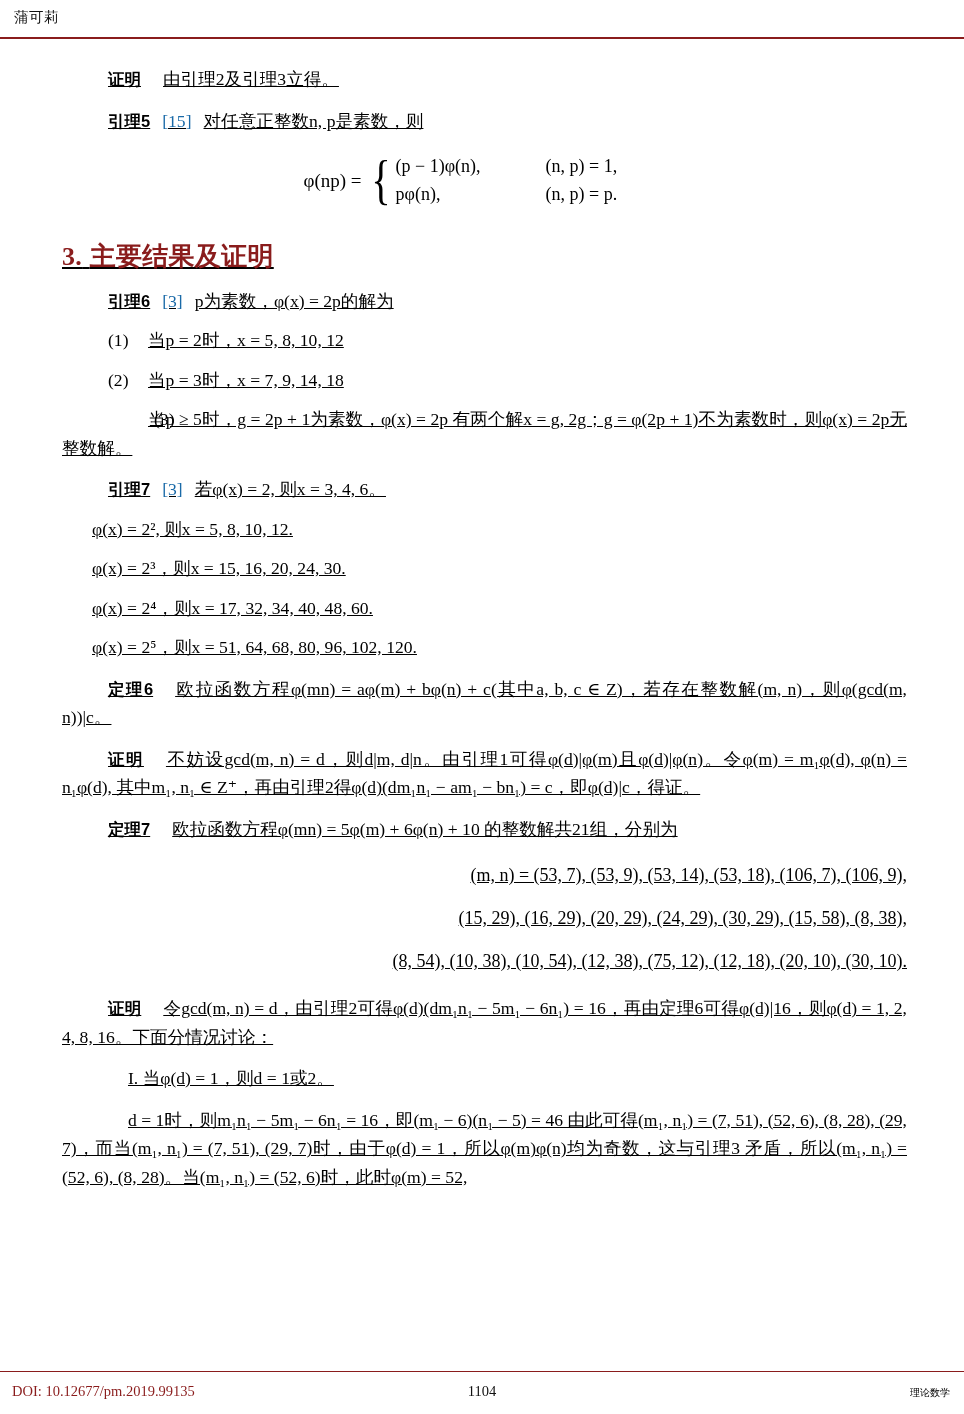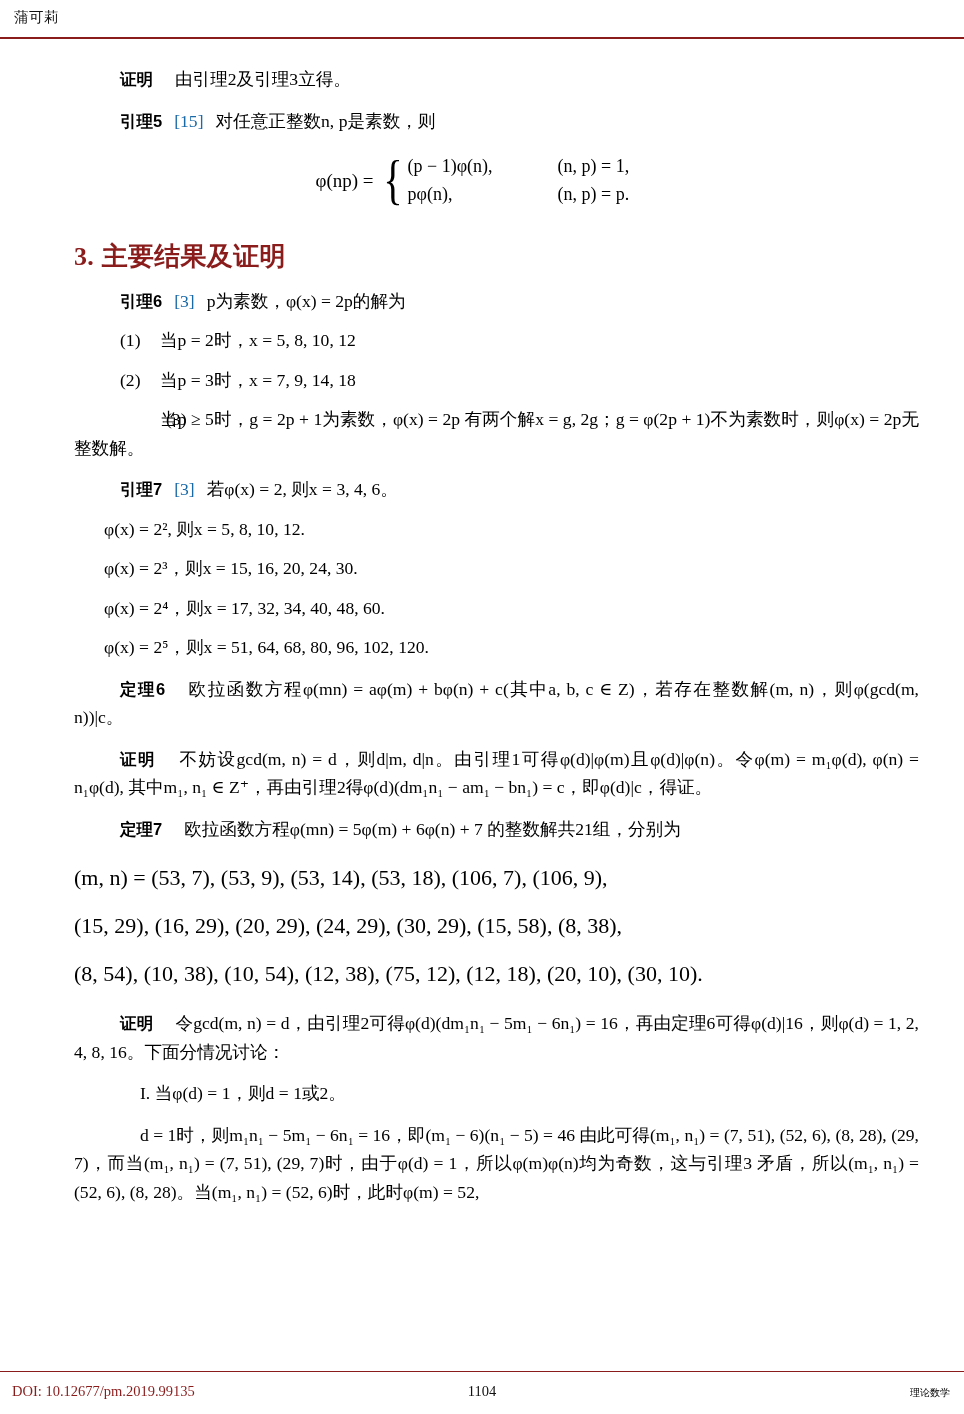--- a/index.html
+++ b/index.html
@@ -36,22 +36,23 @@
     top: 37px;
     left: 0;
     width: 964px;
     height: 1.6px;
     background: #8a1c1c;
   }
   
   .content {
     position: absolute;
     top: 52px;
-    left: 74px;
+    left: 62px;
     width: 845px;
+    text-decoration: underline;
   }
   p {
     margin: 0 0 0 0;
     font-size: 17.6px;
     line-height: 1.62;
     text-align: justify;
   }
   .para {
     margin-top: 13px;
     text-indent: 46px;
@@ -83,22 +84,22 @@
   .sec .num {
     font-family: "Liberation Serif", serif;
   }
   
   .display {
     text-align: center;
     font-size: 18px;
     margin: 18px 0 1px 0;
   }
   .display-tight {
-    text-align: left;
-    font-size: 22px;
+    text-align: right;
+    font-size: 18px;
     margin: 22px 0 22px 0;
   }
   .cases {
     display: inline-flex;
     align-items: center;
     vertical-align: middle;
   }
   .cases .lead {
     font-size: 19px;
     padding-right: 6px;
@@ -245,21 +246,21 @@
 
     <p class="para">
       <span class="lbl">定理6</span><span class="gap"></span><span>欧拉函数方程φ(mn) = aφ(m) + bφ(n) + c(其中a, b, c ∈ Z)，若存在整数解(m, n)，则φ(gcd(m, n))|c。</span>
     </p>
 
     <p class="para">
       <span class="lbl">证明</span><span class="gap"></span><span>不妨设gcd(m, n) = d，则d|m, d|n。由引理1可得φ(d)|φ(m)且φ(d)|φ(n)。令φ(m) = m₁φ(d), φ(n) = n₁φ(d), 其中m₁, n₁ ∈ Z⁺，再由引理2得φ(d)(dm₁n₁ − am₁ − bn₁) = c，即φ(d)|c，得证。</span>
     </p>
 
     <p class="para">
-      <span class="lbl">定理7</span><span class="gap"></span><span>欧拉函数方程φ(mn) = 5φ(m) + 6φ(n) + 7 的整数解共21组，分别为</span>
+      <span class="lbl">定理7</span><span class="gap"></span><span>欧拉函数方程φ(mn) = 5φ(m) + 6φ(n) + 10 的整数解共21组，分别为</span>
     </p>
 
     <div class="display-tight">(m, n) = (53, 7), (53, 9), (53, 14), (53, 18), (106, 7), (106, 9),</div>
     <div class="display-tight">(15, 29), (16, 29), (20, 29), (24, 29), (30, 29), (15, 58), (8, 38),</div>
     <div class="display-tight">(8, 54), (10, 38), (10, 54), (12, 38), (75, 12), (12, 18), (20, 10), (30, 10).</div>
 
     <p class="para">
       <span class="lbl">证明</span><span class="gap"></span><span>令gcd(m, n) = d，由引理2可得φ(d)(dm₁n₁ − 5m₁ − 6n₁) = 16，再由定理6可得φ(d)|16，则φ(d) = 1, 2, 4, 8, 16。下面分情况讨论：</span>
     </p>
 

